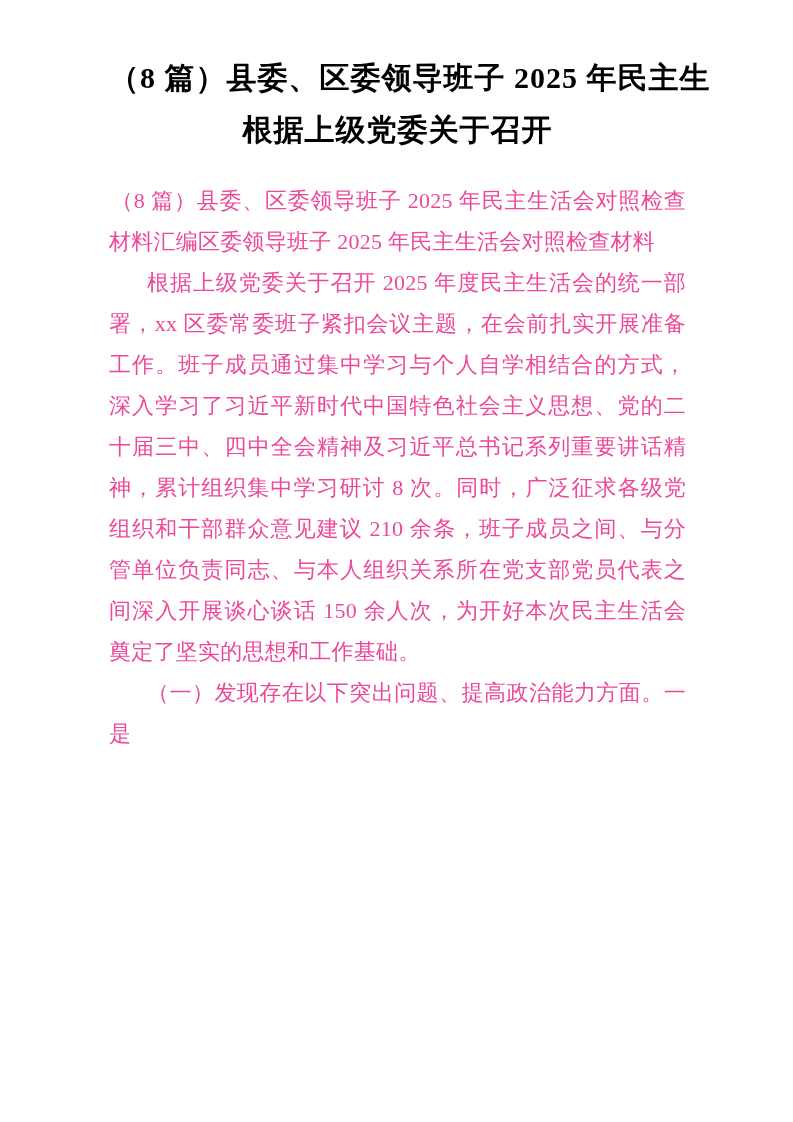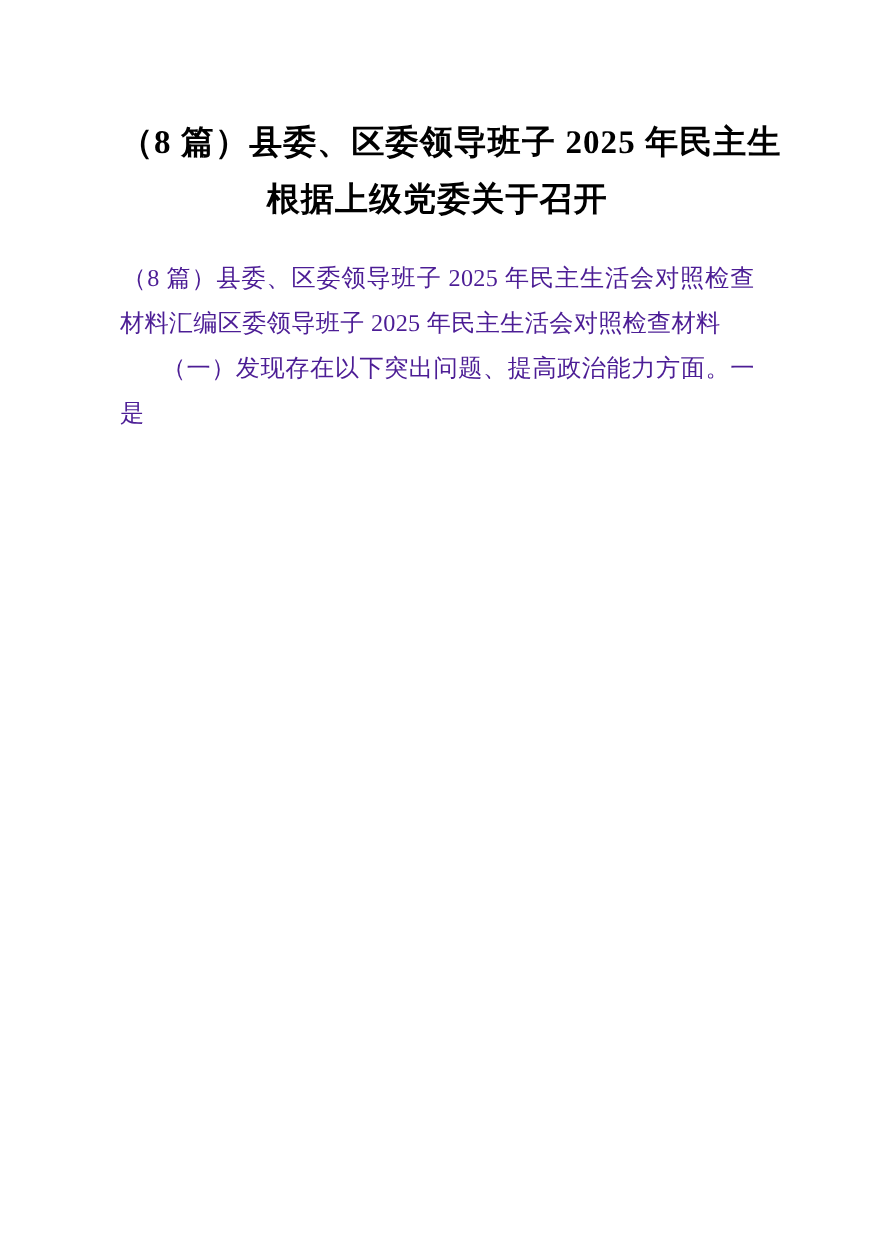--- a/index.html
+++ b/index.html
@@ -7,21 +7,21 @@
     padding: 0;
     background: #ffffff;
   }
   .page {
     position: relative;
     width: 793px;
     height: 968px;
     background: #ffffff;
     overflow: hidden;
     box-sizing: border-box;
-    padding: 104px 107px 40px 109px;
+    padding: 52px 107px 40px 109px;
     font-family: "Liberation Serif", "DejaVu Serif", serif;
     color: #1a1a1a;
   }
   .doc-title {
     font-size: 30px;
     font-weight: 700;
     line-height: 52px;
     text-align: center;
     letter-spacing: 1px;
     color: #000000;
@@ -30,37 +30,38 @@
   .doc-title .title-line {
     display: block;
     white-space: nowrap;
   }
   .doc-body p {
     margin: 0;
     font-size: 22px;
     line-height: 41px;
     letter-spacing: 0.25px;
     text-align: justify;
-    color: #4c1d95;
+    color: #ec4899;
   }
   .doc-body p.indent {
     text-indent: 38px;
   }
   .doc-body p.no-indent {
     text-indent: 2px;
   }
 </style>
 </head>
 <body>
 
 <div class="page">
 
   <h1 class="doc-title">
     <span class="title-line">（8 篇）县委、区委领导班子 2025 年民主生</span>
     <span class="title-line">根据上级党委关于召开</span>
   </h1>
 
   <div class="doc-body">
     <p class="no-indent">（8 篇）县委、区委领导班子 2025 年民主生活会对照检查材料汇编区委领导班子 2025 年民主生活会对照检查材料</p>
+    <p class="indent">根据上级党委关于召开 2025 年度民主生活会的统一部署，xx 区委常委班子紧扣会议主题，在会前扎实开展准备工作。班子成员通过集中学习与个人自学相结合的方式，深入学习了习近平新时代中国特色社会主义思想、党的二十届三中、四中全会精神及习近平总书记系列重要讲话精神，累计组织集中学习研讨 8 次。同时，广泛征求各级党组织和干部群众意见建议 210 余条，班子成员之间、与分管单位负责同志、与本人组织关系所在党支部党员代表之间深入开展谈心谈话 150 余人次，为开好本次民主生活会奠定了坚实的思想和工作基础。</p>
     <p class="indent">（一）发现存在以下突出问题、提高政治能力方面。一是</p>
   </div>
 
 </div>
 
 </body></html>

